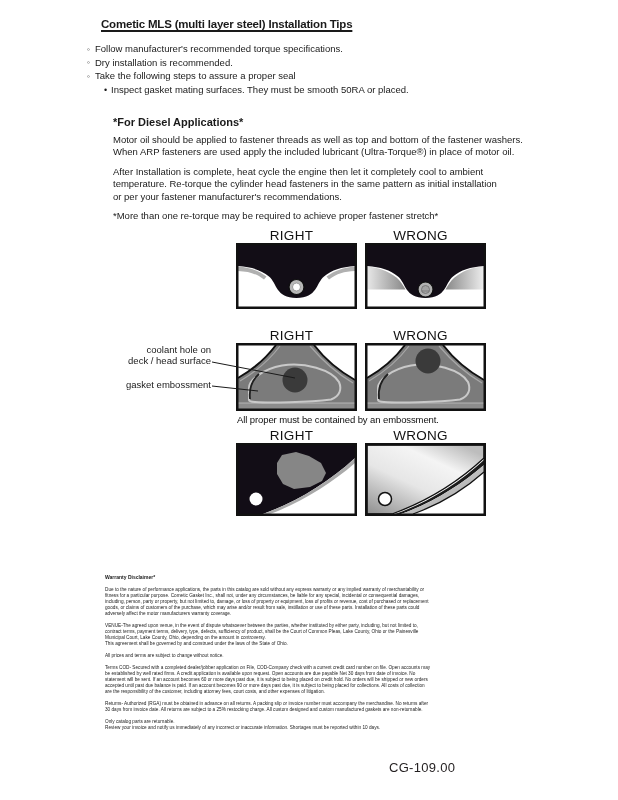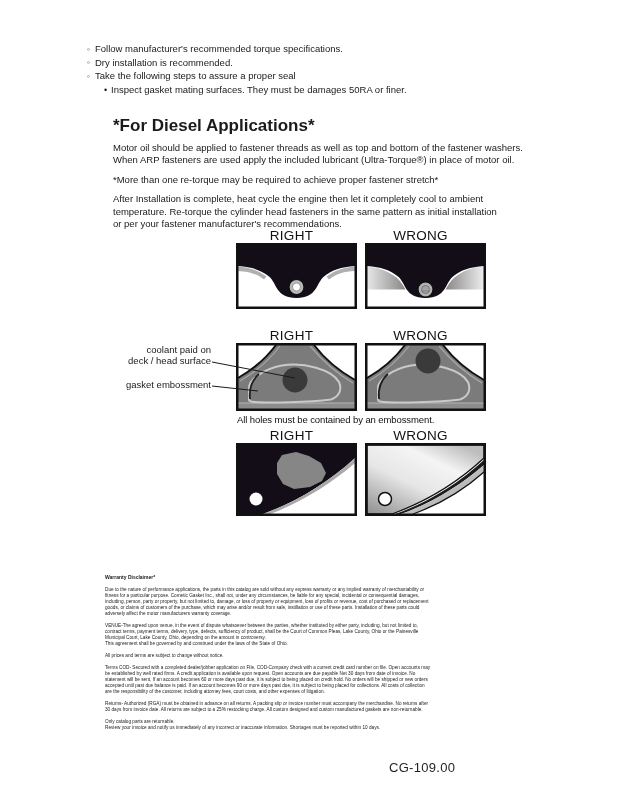--- a/index.html
+++ b/index.html
@@ -10,21 +10,21 @@
          letter-spacing:-0.2px;text-decoration:underline;text-decoration-thickness:1.5px;
          text-underline-offset:2px;white-space:nowrap;}
 
   .tips{position:absolute;left:87px;top:42px;font-size:9.5px;line-height:13px;}
   .tip{white-space:nowrap;}
   .tip .ob{display:inline-block;width:8px;font-size:8px;vertical-align:0.5px;}
   .tip.sub{margin-left:17px;}
   .tip .fb{display:inline-block;width:7px;font-size:9px;}
 
   .diesel{position:absolute;left:113px;top:116px;width:492px;}
-  .diesel-heading{font-size:17px;font-weight:bold;margin:0 0 6px 0;}
+  .diesel-heading{font-size:11px;font-weight:bold;margin:0 0 6px 0;}
   .diesel p{margin:0 0 7px 0;font-size:9.5px;line-height:12.4px;white-space:pre-line;}
 
   .dia-col{position:absolute;width:111px;text-align:center;}
   .dia-label{font-size:13.5px;color:#111;letter-spacing:0.3px;line-height:13px;margin-bottom:1px;}
   .dia-col svg{display:block;}
   .dia-caption{position:absolute;left:237px;font-size:9.5px;line-height:11px;color:#0f0f0f;
                white-space:pre-line;letter-spacing:-0.1px;}
 
   .anno{position:absolute;left:100px;width:111px;text-align:right;font-size:9.5px;
         line-height:11px;white-space:pre-line;color:#1a1a1a;}
@@ -36,36 +36,37 @@
                 color:#222;}
 
   .footer-code{position:absolute;left:389px;top:760px;font-size:13px;letter-spacing:0.3px;
                color:#231f20;}
 </style>
 </head>
 <body>
 
 <div class="page">
 
+  <h1 class="title">Cometic MLS (multi layer steel) Installation Tips</h1>
 
   <div class="tips">
     <div class="tip"><span class="ob">◦</span><span>Follow manufacturer's recommended torque specifications.</span></div>
     <div class="tip"><span class="ob">◦</span><span>Dry installation is recommended.</span></div>
     <div class="tip"><span class="ob">◦</span><span>Take the following steps to assure a proper seal</span></div>
-    <div class="tip sub"><span class="fb">•</span><span>Inspect gasket mating surfaces.  They must be damages 50RA or finer.</span></div>
+    <div class="tip sub"><span class="fb">•</span><span>Inspect gasket mating surfaces.  They must be smooth 50RA or placed.</span></div>
   </div>
 
   <div class="diesel">
     <div class="diesel-heading">*For Diesel Applications*</div>
     <p>Motor oil should be applied to fastener threads as well as top and bottom of the fastener washers.
 When ARP fasteners are used apply the included lubricant (Ultra-Torque®) in place of motor oil.</p>
-    <p>*More than one re-torque may be required to achieve proper fastener stretch*</p>
     <p>After Installation is complete, heat cycle the engine then let it completely cool to ambient
 temperature. Re-torque the cylinder head fasteners in the same pattern as initial installation
 or per your fastener manufacturer's recommendations.</p>
+    <p>*More than one re-torque may be required to achieve proper fastener stretch*</p>
   </div>
 
   <div class="dia-col" style="left:236px;top:229px;">
     <div class="dia-label">RIGHT</div>
     <svg width="121" height="66" viewBox="0 0 121 66">
       <rect x="0" y="0" width="121" height="66" fill="#ffffff"></rect>
       <path d="M2,23.5 C14,24.5 22,27.5 30.5,33.5 L28,36.5 C20,30.5 13,28.5 2,28 Z" fill="#b0b0b0"></path>
       <path d="M119,23.5 C107,24.5 99,27.5 90.5,33.5 L93,36.5 C101,30.5 108,28.5 119,28 Z" fill="#b0b0b0"></path>
       <path d="M2,2 H119 V23 C105,24 96,27 88,33.5 C80,40 81.5,55 60.5,55 C39.5,55 41,40 33,33.5 C25,27 16,24 2,23 Z" fill="#120d16"></path>
       <circle cx="60.5" cy="44" r="7.5" fill="#b8b8b8" stroke="#0f0f0f" stroke-width="1.2"></circle>
@@ -90,21 +91,21 @@
       <path d="M2,23.5 C14,24.5 23,28 31.5,34.5 C36,38.5 38.5,43 40.5,46.5 L2,46.5 Z" fill="url(#r1ga)"></path>
       <path d="M119,23.5 C105,24.5 98,28 89.5,34.5 C85,38.5 82.5,43 80.5,46.5 L119,46.5 Z" fill="url(#r1gb)"></path>
       <path d="M2,2 H119 V23 C105,24 96,27 88,33.5 C80,40 81.5,55 60.5,55 C39.5,55 41,40 33,33.5 C25,27 16,24 2,23 Z" fill="#120d16"></path>
       <circle cx="60.5" cy="46.5" r="7.5" fill="#b2b2b2" stroke="#0f0f0f" stroke-width="1.2"></circle>
       <circle cx="60.5" cy="46.5" r="4" fill="#a3a3a3" stroke="#6c6c6c" stroke-width="0.8"></circle>
       <line x1="56" y1="48" x2="65" y2="48" stroke="#777" stroke-width="0.8"></line>
       <rect x="1.25" y="1.25" width="118.5" height="63.5" fill="none" stroke="#111" stroke-width="2.5"></rect>
     </svg>
   </div>
 
-  <div class="anno" style="top:344px;">coolant paid on
+  <div class="anno" style="top:344px;">coolant hole on
 deck / head surface</div>
   <div class="anno" style="top:379px;">gasket embossment</div>
 
   <div class="dia-col" style="left:236px;top:329px;">
     <div class="dia-label">RIGHT</div>
     <svg width="121" height="68" viewBox="0 0 121 68">
       <rect x="0" y="0" width="121" height="68" fill="#7b7b7b"></rect>
       <path d="M2,2 H40 C31,14 18,26 2,35 Z" fill="#ffffff"></path>
       <path d="M119,2 H78 C88,15 103,28 119,37 Z" fill="#ffffff"></path>
       <path d="M40,2 C31,14 18,26 2,35" stroke="#111" stroke-width="2" fill="none"></path>
@@ -130,21 +131,21 @@
       <path d="M44,3 C35,15 21,28 4,38" stroke="#a8a8a8" stroke-width="1.2" fill="none"></path>
       <path d="M74,3 C85,16 100,30 117,40" stroke="#a8a8a8" stroke-width="1.2" fill="none"></path>
       <rect x="2" y="60" width="117" height="6" fill="#8c8c8c"></rect>
       <line x1="2" y1="60" x2="119" y2="60" stroke="#b5b5b5" stroke-width="1"></line>
       <path d="M13,57 L13,45 C13,37 27,26 46,22.5 C68,18.5 96,27 103,39 C106,46 104,53 95,56.5 C72,59.5 32,60 19,59 C14.5,58.7 13,58 13,57 Z" fill="none" stroke="#c9c9c9" stroke-width="2"></path>
       <path d="M14,56 C13,47 15,38 23,31" stroke="#1f1f1f" stroke-width="1.8" fill="none"></path>
       <circle cx="63" cy="18" r="12.5" fill="#3a3a3a"></circle>
       <rect x="1.25" y="1.25" width="118.5" height="65.5" fill="none" stroke="#111" stroke-width="2.5"></rect>
     </svg>
   </div>
-  <div class="dia-caption" style="top:414px;">All holes must be contained by an embossment.</div>
+  <div class="dia-caption" style="top:414px;">All proper must be contained by an embossment.</div>
 
   <svg class="leader-svg" width="105" height="45" viewBox="0 0 105 45">
     <line x1="7" y1="10" x2="90" y2="26" stroke="#1a1a1a" stroke-width="1"></line>
     <line x1="7" y1="34" x2="53" y2="39" stroke="#1a1a1a" stroke-width="1"></line>
   </svg>
 
   <div class="dia-col" style="left:236px;top:429px;">
     <div class="dia-label">RIGHT</div>
     <svg width="121" height="73" viewBox="0 0 121 73">
       <defs>

